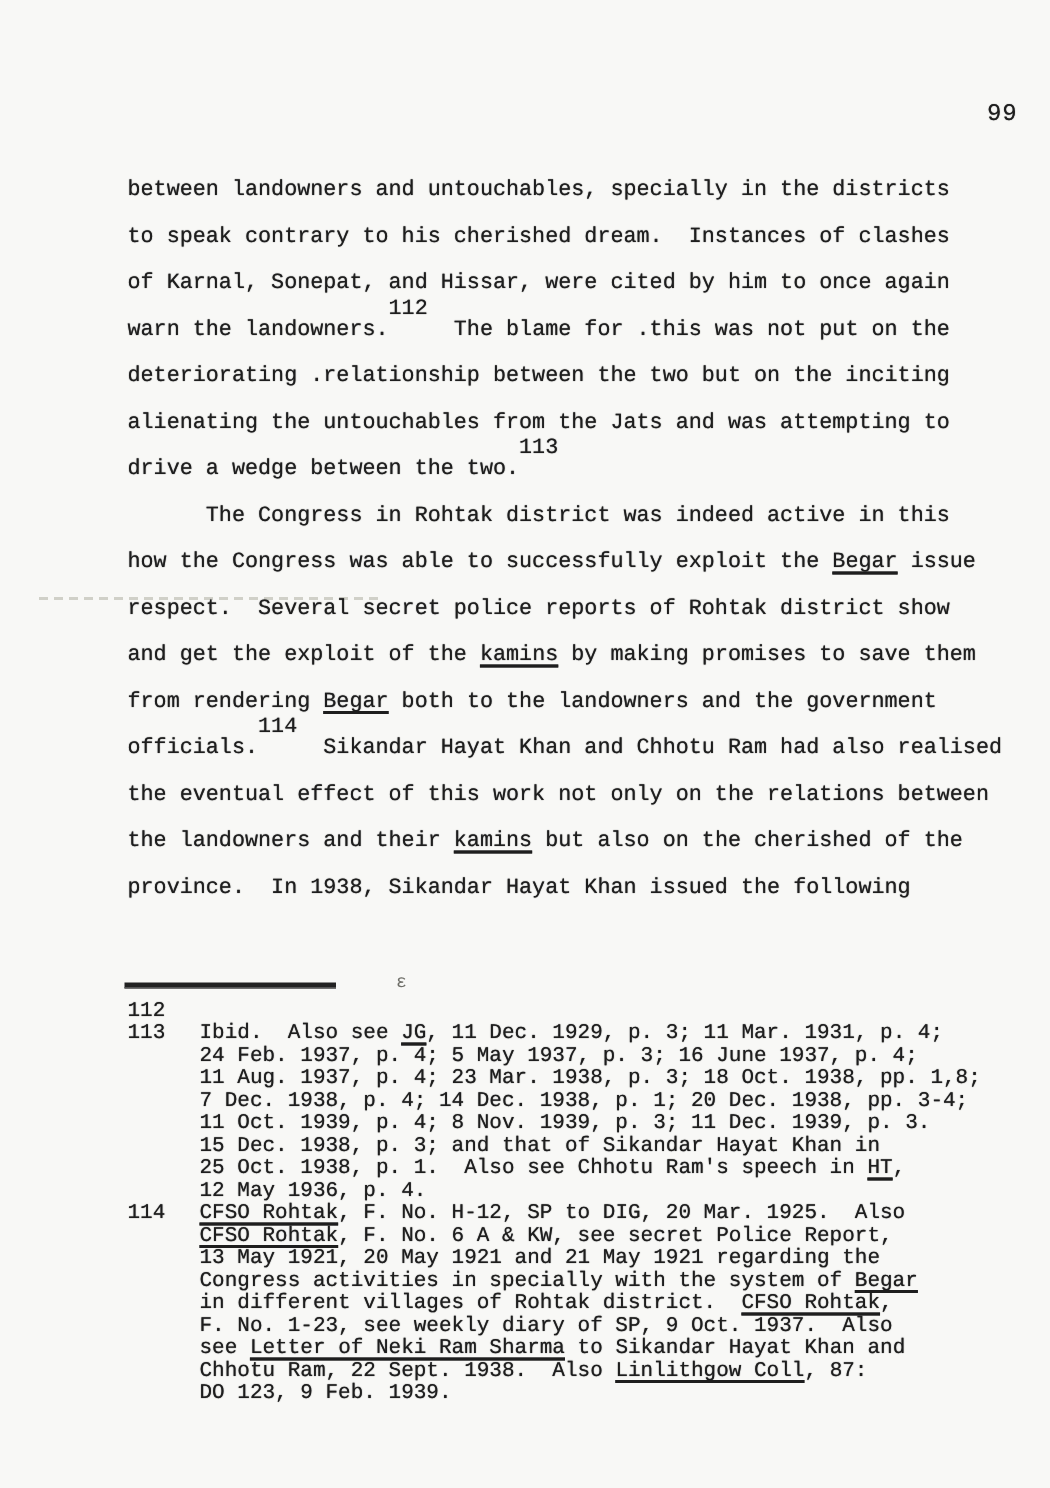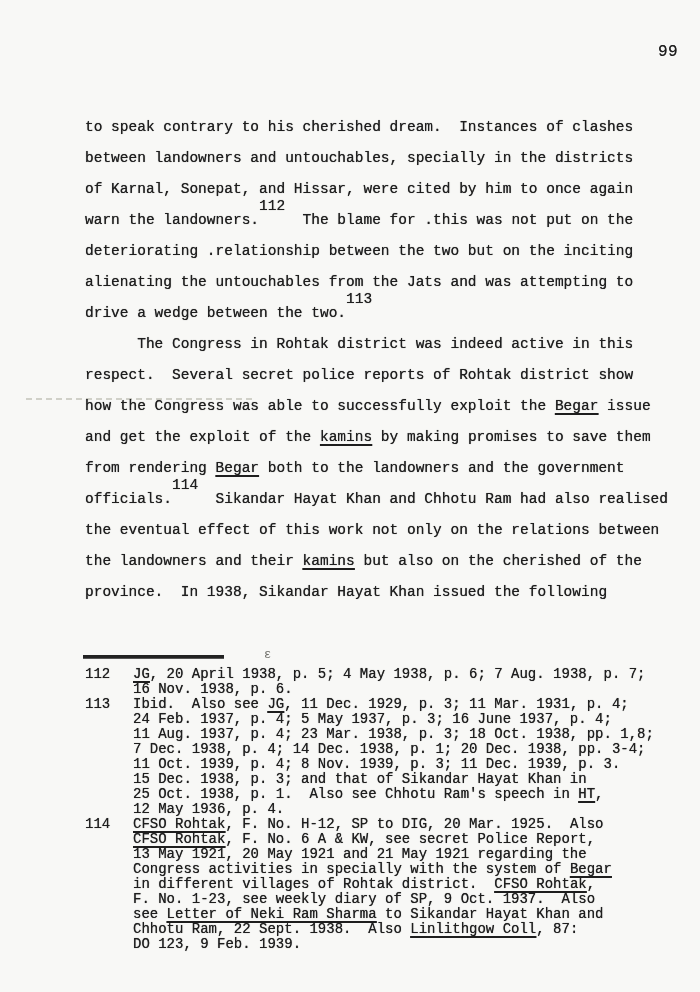--- a/index.html
+++ b/index.html
@@ -8,21 +8,21 @@
     width: 700px;
     height: 992px;
     background: #f8f8f6;
     font-family: "Liberation Mono", "DejaVu Sans Mono", monospace;
     color: #1e1e1e;
     overflow: hidden;
   }
   .pageno {
     position: absolute;
     left: 658px;
-    top: 43px;
+    top: 67px;
     font-size: 16px;
     letter-spacing: 0.5px;
     text-shadow: 0 0 0.6px rgba(25,25,25,0.8);
   }
   .body-block {
     position: absolute;
     left: 85px;
     top: 112px;
     width: 612px;
   }
@@ -89,46 +89,42 @@
     text-shadow: 0 0 0.7px rgba(25,25,25,0.85);
   }
 </style>
 </head>
 <body>
 
 <div class="page">
   <div class="pageno">99</div>
   <div class="scan-dashes"></div>
   <div class="body-block" id="body-block">
+      <div class="bline"><span>between landowners and untouchables, specially in the districts</span></div>
       <div class="bline"><span>to speak contrary to his cherished dream.  Instances of clashes</span></div>
-      <div class="bline"><span>between landowners and untouchables, specially in the districts</span></div>
       <div class="bline"><span>of Karnal, Sonepat, and Hissar, were cited by him to once again</span></div>
       <div class="bline"><span>warn the landowners.</span><span class="sup">112</span><span>  The blame for .this was not put on the</span></div>
       <div class="bline"><span>deteriorating .relationship between the two but on the inciting</span></div>
       <div class="bline"><span>alienating the untouchables from the Jats and was attempting to</span></div>
       <div class="bline"><span>drive a wedge between the two.</span><span class="sup">113</span></div>
       <div class="bline"><span>      The Congress in Rohtak district was indeed active in this</span></div>
+      <div class="bline"><span>how the Congress was able to successfully exploit the </span><span class="u">Begar</span><span> issue</span></div>
       <div class="bline"><span>respect.  Several secret police reports of Rohtak district show</span></div>
-      <div class="bline"><span>how the Congress was able to successfully exploit the </span><span class="u">Begar</span><span> issue</span></div>
       <div class="bline"><span>and get the exploit of the </span><span class="u">kamins</span><span> by making promises to save them</span></div>
       <div class="bline"><span>from rendering </span><span class="u">Begar</span><span> both to the landowners and the government</span></div>
       <div class="bline"><span>officials.</span><span class="sup">114</span><span>  Sikandar Hayat Khan and Chhotu Ram had also realised</span></div>
       <div class="bline"><span>the eventual effect of this work not only on the relations between</span></div>
       <div class="bline"><span>the landowners and their </span><span class="u">kamins</span><span> but also on the cherished of the</span></div>
       <div class="bline"><span>province.  In 1938, Sikandar Hayat Khan issued the following</span></div>
     </div>
   <div class="fnsep"></div>
   <div class="stray">ε</div>
   <div class="footnotes-block" id="footnotes-block">
       <div class="fnote">
         <div class="fnum">112</div>
-        <div class="fbody">
-          <div class="fline"><span class="u">JG</span><span>, 20 April 1938, p. 5; 4 May 1938, p. 6; 7 Aug. 1938, p. 7;</span></div>
-          <div class="fline"><span>16 Nov. 1938, p. 6.</span></div>
-        </div>
       </div>
       <div class="fnote">
         <div class="fnum">113</div>
         <div class="fbody">
           <div class="fline"><span>Ibid.  Also see </span><span class="u">JG</span><span>, 11 Dec. 1929, p. 3; 11 Mar. 1931, p. 4;</span></div>
           <div class="fline"><span>24 Feb. 1937, p. 4; 5 May 1937, p. 3; 16 June 1937, p. 4;</span></div>
           <div class="fline"><span>11 Aug. 1937, p. 4; 23 Mar. 1938, p. 3; 18 Oct. 1938, pp. 1,8;</span></div>
           <div class="fline"><span>7 Dec. 1938, p. 4; 14 Dec. 1938, p. 1; 20 Dec. 1938, pp. 3-4;</span></div>
           <div class="fline"><span>11 Oct. 1939, p. 4; 8 Nov. 1939, p. 3; 11 Dec. 1939, p. 3.</span></div>
           <div class="fline"><span>15 Dec. 1938, p. 3; and that of Sikandar Hayat Khan in</span></div>

